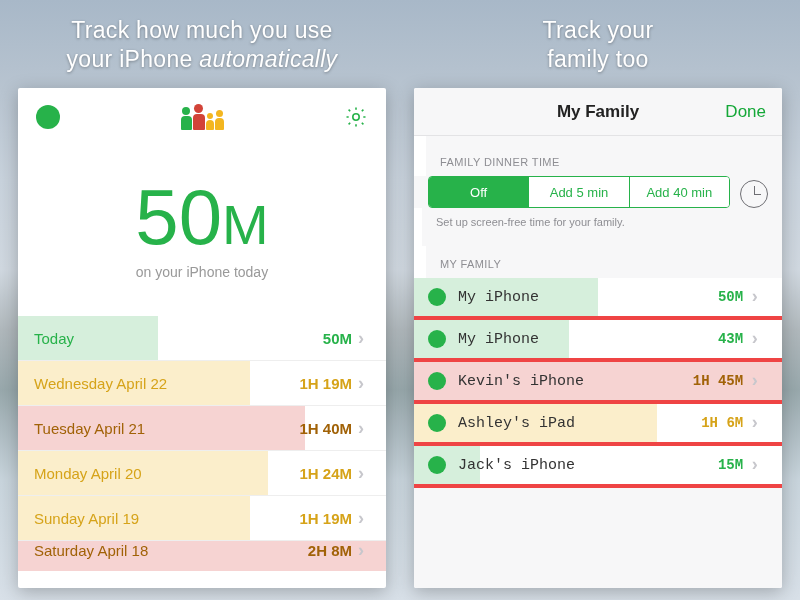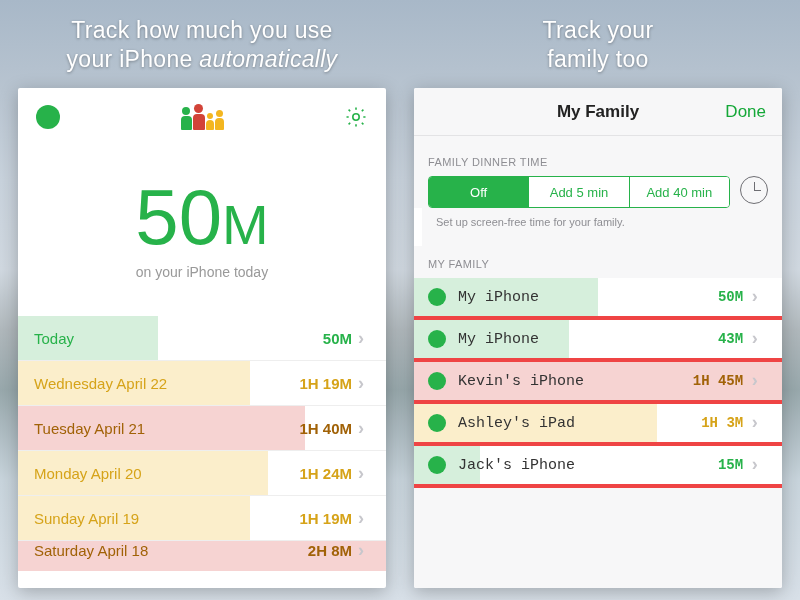--- a/index.html
+++ b/index.html
@@ -95,22 +95,22 @@
   .day-row:last-child { border-bottom:none; height:30px; overflow:hidden;}
   .day-row:last-child .lbl, .day-row:last-child .val { transform:translateY(-6px); }
 
   
   .nav {
     height: 48px; background:#f7f7f8; border-bottom:1px solid #e3e3e5;
     display:flex; align-items:center; position:relative;
   }
   .nav-title { position:absolute; left:0; right:0; text-align:center; font-weight:600; font-size:17px; color:#222; }
   .nav-done { margin-left:auto; padding-right:16px; color:#15a838; font-size:17px; font-weight:500; cursor:pointer; position:relative; z-index:1;}
-  .sect-label { font-size:11px; color:#8e8e93; letter-spacing:0.4px; padding:20px 14px 8px; background:#f7f7f8;}
-  .seg-row { display:flex; align-items:flex-start; padding:0 14px; gap:10px; background:#f7f7f8;}
+  .sect-label { font-size:11px; color:#8e8e93; letter-spacing:0.4px; padding:20px 14px 8px; background:#f7f7f8;margin-left:12px;}
+  .seg-row { display:flex; align-items:flex-end; padding:0 14px; gap:10px; background:#f7f7f8;}
   .seg {
     flex:1; display:flex; height:32px; border:1px solid #27b24a; border-radius:4px; overflow:hidden;
   }
   .seg button {
     flex:1; border:none; background:#fff; color:#27b24a; font-size:13px; cursor:pointer;
     border-right:1px solid #27b24a;
   }
   .seg button:last-child { border-right:none; }
   .seg button.active { background:#27b24a; color:#fff; }
   .clock-btn {
@@ -282,21 +282,21 @@
             <span class="chev">›</span>
           </div>
         </div>
         <div class="fam-row tone-amber">
           <div class="fill" style="width:66%"></div>
           <div class="left">
             <div class="dot"></div>
             <div class="name">Ashley's iPad</div>
           </div>
           <div class="val">
-            <span class="t">1H 3M</span>
+            <span class="t">1H 6M</span>
             <span class="chev">›</span>
           </div>
         </div>
         <div class="fam-row tone-green">
           <div class="fill" style="width:18%"></div>
           <div class="left">
             <div class="dot"></div>
             <div class="name">Jack's iPhone</div>
           </div>
           <div class="val">

